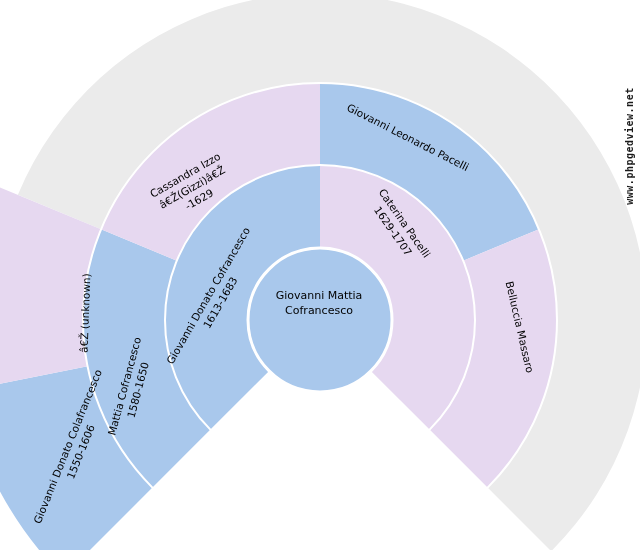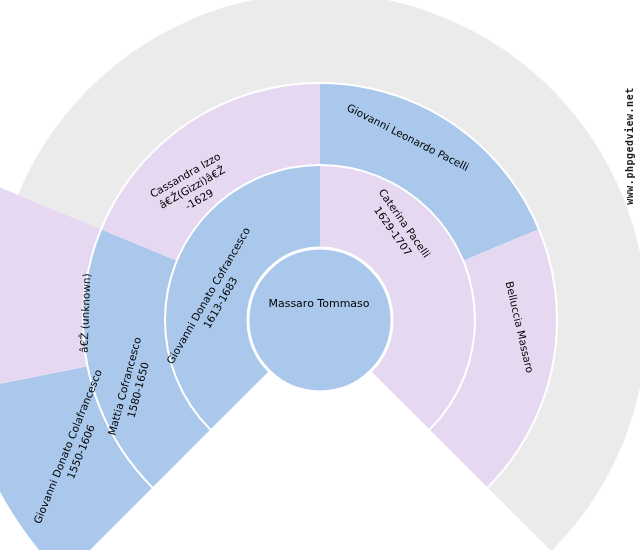--- a/index.html
+++ b/index.html
@@ -88,18 +88,19 @@
     <span class="ln">Giovanni Donato Cofrancesco</span>
     <span class="ln">1613-1683</span>
   </div>
 
   <div class="label lbl-mother">
     <span class="ln">Caterina Pacelli</span>
     <span class="ln">1629-1707</span>
   </div>
 
   <div class="label lbl-root">
-    <span class="ln">Massaro Tommaso</span>
+    <span class="ln">Giovanni Mattia</span>
+    <span class="ln">Cofrancesco</span>
   </div>
 
   <div class="watermark">www.phpgedview.net</div>
 
 </div>
 
 </body></html>

